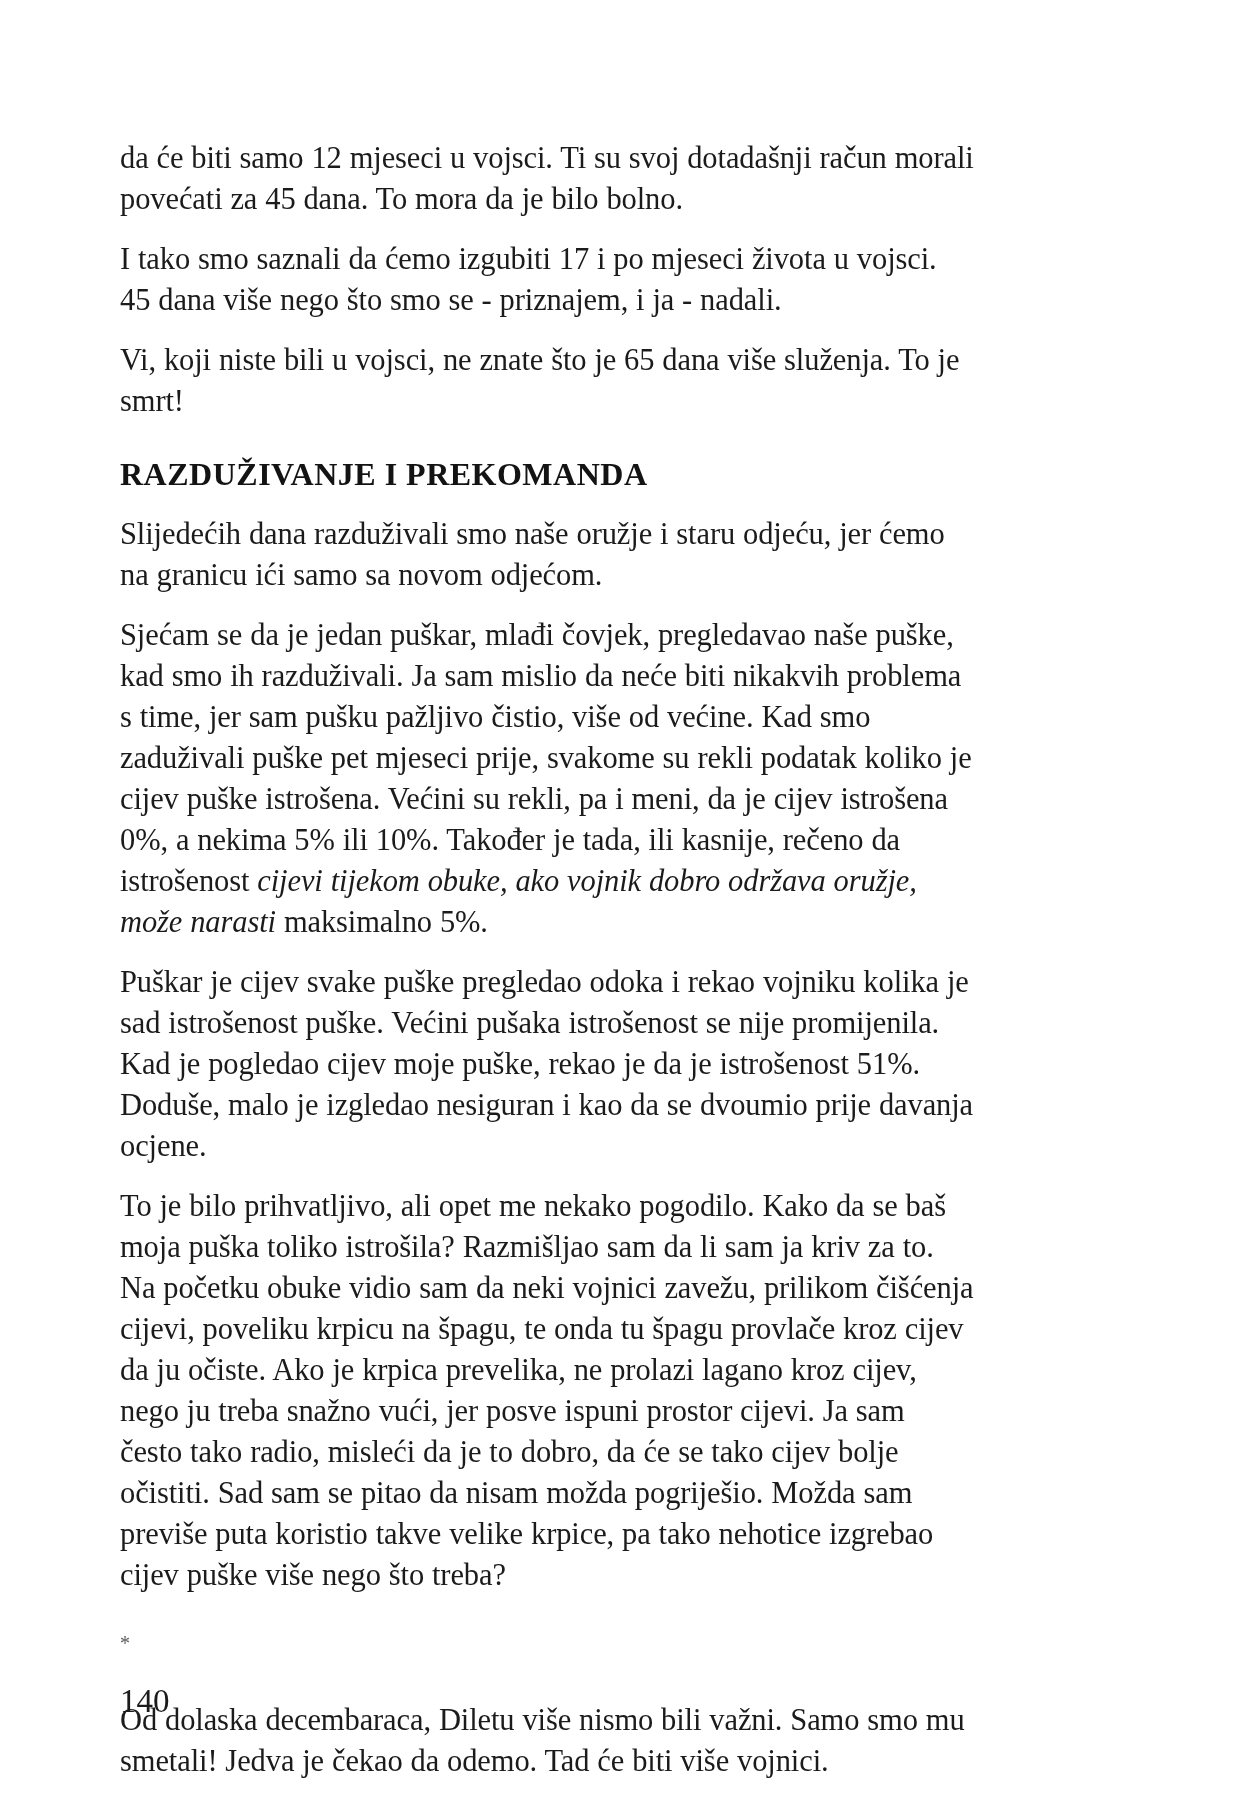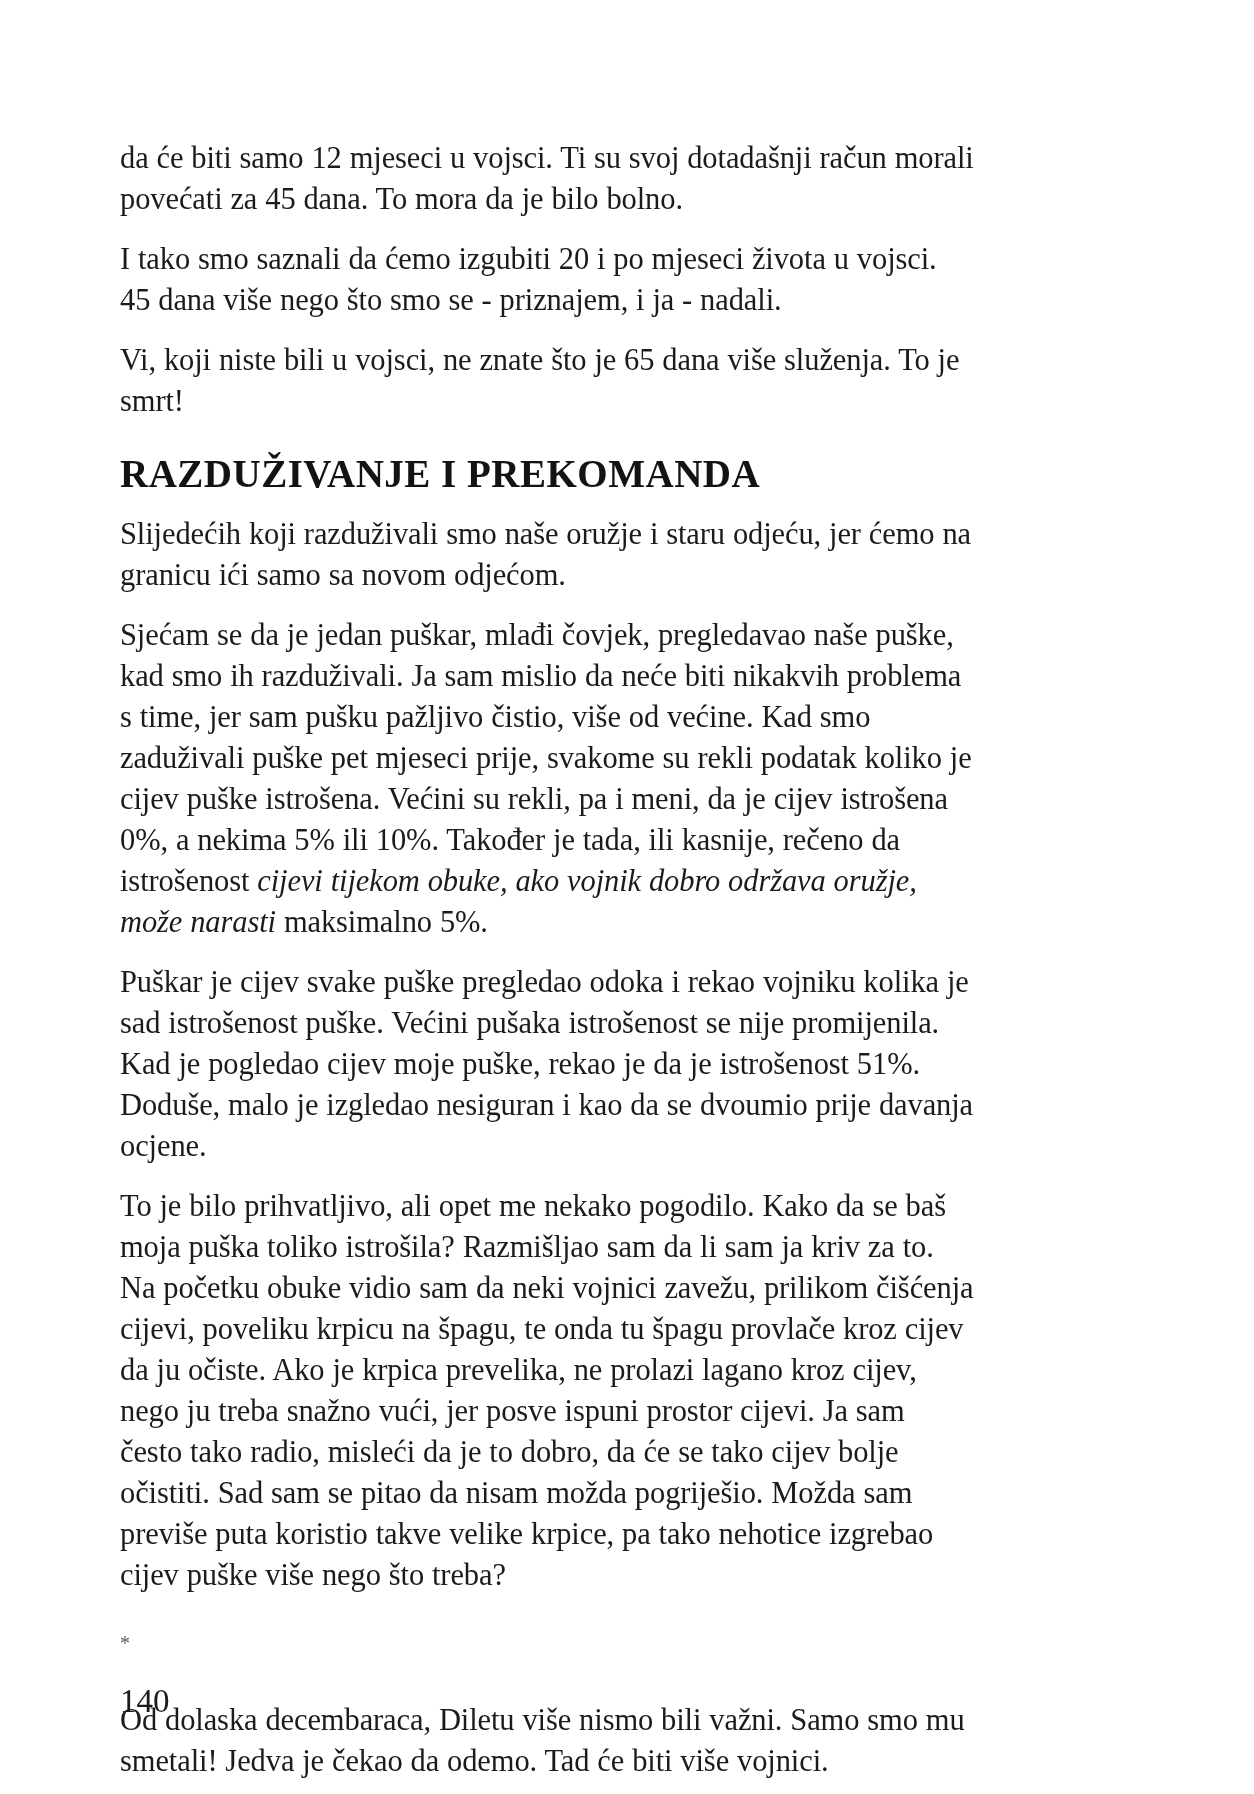--- a/index.html
+++ b/index.html
@@ -33,21 +33,21 @@
     margin: 0 0 19px 0;
     font-size: 30.5px;
     line-height: 41px;
     text-align: left;
     letter-spacing: -0.1px;
     word-spacing: 0.4px;
     color: #1b1b1b;
   }
   h2.section-heading {
     margin: 34px 0 22px 0;
-    font-size: 39px;
+    font-size: 32px;
     line-height: 36px;
     font-weight: bold;
     letter-spacing: 0.5px;
     color: #131313;
   }
   .ital {
     font-style: italic;
   }
   .divider-mark {
     margin: 36px 0 46px 0;
@@ -67,27 +67,27 @@
 </style>
 </head>
 <body>
 
 <div class="page">
 
   <div class="content">
 
     <p class="para">da će biti samo 12 mjeseci u vojsci. Ti su svoj dotadašnji račun morali povećati za 45 dana. To mora da je bilo bolno.</p>
 
-    <p class="para">I tako smo saznali da ćemo izgubiti 20 i po mjeseci života u vojsci. 45 dana više nego što smo se - priznajem, i ja - nadali.</p>
+    <p class="para">I tako smo saznali da ćemo izgubiti 17 i po mjeseci života u vojsci. 45 dana više nego što smo se - priznajem, i ja - nadali.</p>
 
     <p class="para">Vi, koji niste bili u vojsci, ne znate što je 65 dana više služenja. To je smrt!</p>
 
     <h2 class="section-heading">RAZDUŽIVANJE I PREKOMANDA</h2>
 
-    <p class="para">Slijedećih koji razduživali smo naše oružje i staru odjeću, jer ćemo na granicu ići samo sa novom odjećom.</p>
+    <p class="para">Slijedećih dana razduživali smo naše oružje i staru odjeću, jer ćemo na granicu ići samo sa novom odjećom.</p>
 
     <p class="para"><span>Sjećam se da je jedan puškar, mlađi čovjek, pregledavao naše puške, kad smo ih razduživali. Ja sam mislio da neće biti nikakvih problema s time, jer sam pušku pažljivo čistio, više od većine. Kad smo zaduživali puške pet mjeseci prije, svakome su rekli podatak koliko je cijev puške istrošena. Većini su rekli, pa i meni, da je cijev istrošena 0%, a nekima 5% ili 10%. Također je tada, ili kasnije, rečeno da istrošenost </span><span class="ital">cijevi tijekom obuke, ako vojnik dobro održava oružje, može narasti</span><span> maksimalno 5%.</span></p>
 
     <p class="para">Puškar je cijev svake puške pregledao odoka i rekao vojniku kolika je sad istrošenost puške. Većini pušaka istrošenost se nije promijenila. Kad je pogledao cijev moje puške, rekao je da je istrošenost 51%. Doduše, malo je izgledao nesiguran i kao da se dvoumio prije davanja ocjene.</p>
 
     <p class="para">To je bilo prihvatljivo, ali opet me nekako pogodilo. Kako da se baš moja puška toliko istrošila? Razmišljao sam da li sam ja kriv za to. Na početku obuke vidio sam da neki vojnici zavežu, prilikom čišćenja cijevi, poveliku krpicu na špagu, te onda tu špagu provlače kroz cijev da ju očiste. Ako je krpica prevelika, ne prolazi lagano kroz cijev, nego ju treba snažno vući, jer posve ispuni prostor cijevi. Ja sam često tako radio, misleći da je to dobro, da će se tako cijev bolje očistiti. Sad sam se pitao da nisam možda pogriješio. Možda sam previše puta koristio takve velike krpice, pa tako nehotice izgrebao cijev puške više nego što treba?</p>
 
     <div class="divider-mark">*</div>
 
     <p class="para">Od dolaska decembaraca, Diletu više nismo bili važni. Samo smo mu smetali! Jedva je čekao da odemo. Tad će biti više vojnici.</p>

